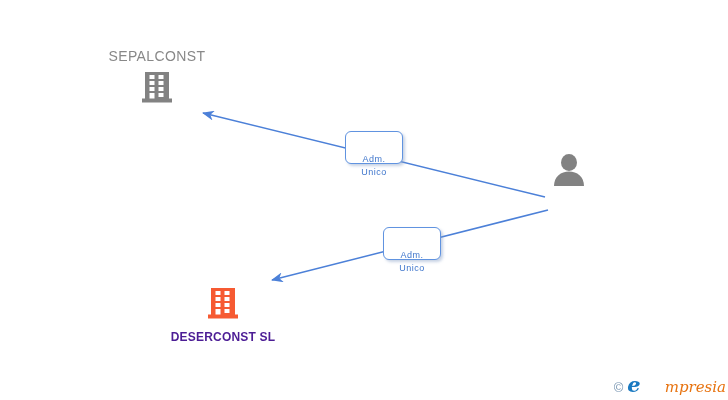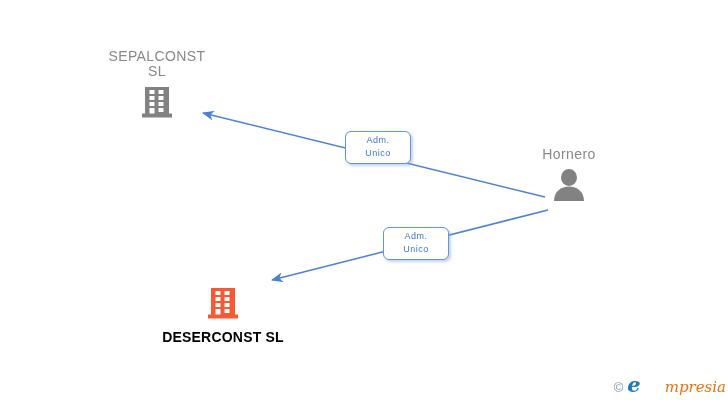--- a/index.html
+++ b/index.html
@@ -25,41 +25,41 @@
   }
   .node-label {
     font-size: 14px;
     line-height: 15px;
     color: #888888;
     letter-spacing: 0.4px;
     white-space: nowrap;
   }
   .node-label.bold {
     font-weight: bold;
-    font-size: 14px;
-    color: #000000;
+    font-size: 12px;
+    color: #4c1d95;
     letter-spacing: 0.2px;
   }
   .node-icon { display: inline-block; margin-top: 7px; }
   .node-company-target .node-icon { margin-top: 0; }
   .node-company-target .node-label { margin-top: 6px; }
   .edge-label {
     position: absolute;
     z-index: 3;
-    width: 66px;
+    width: 58px;
     height: 33px;
     box-sizing: border-box;
     background: #ffffff;
     border: 1px solid #6093e0;
     border-radius: 6px;
     box-shadow: 2px 2px 3px rgba(130, 155, 195, 0.45);
     color: #3f76cc;
     font-size: 9px;
     line-height: 13px;
-    padding-top: 2px;
+    padding-top: 21px;
     text-align: center;
     letter-spacing: 0.5px;
   }
   .brand {
     position: absolute;
     z-index: 2;
     left: 646px;
     top: 372px;
     width: 80px;
     height: 26px;
@@ -100,21 +100,20 @@
         <path d="M0,0 L12,5 L0,10 L3.5,5 Z" fill="#4c80d8"></path>
       </marker>
     </defs>
     <line x1="545" y1="197" x2="203" y2="113" stroke-width="1.5" marker-end="url(#arrowhead)" stroke="#4c80d8"></line>
     <line x1="548" y1="210" x2="272" y2="280" stroke-width="1.5" marker-end="url(#arrowhead)" stroke="#4c80d8"></line>
   </svg>
 
   <div class="node" style="left:97px; top:49px; width:120px;">
     <div class="node-label">
       <div>SEPALCONST</div>
-      <div>SL</div>
     </div>
     <svg class="node-icon" width="34" height="33" viewBox="0 0 34 33">
       <g fill="#828282">
         <rect x="2" y="27.5" width="30" height="4"></rect>
         <rect x="5" y="1" width="24" height="27"></rect>
       </g>
       <g fill="#ffffff">
         <rect x="9.5" y="4" width="5" height="4"></rect>
         <rect x="18.5" y="4" width="5" height="4"></rect>
         <rect x="9.5" y="10" width="5" height="4"></rect>
@@ -122,21 +121,20 @@
         <rect x="9.5" y="16" width="5" height="4"></rect>
         <rect x="18.5" y="16" width="5" height="4"></rect>
         <rect x="9.5" y="22" width="5" height="5.5"></rect>
         <rect x="18.5" y="22" width="5" height="4"></rect>
       </g>
     </svg>
   </div>
 
   <div class="node" style="left:509px; top:147px; width:120px;">
     <div class="node-label">
-      <div>Hornero</div>
     </div>
     <svg class="node-icon" width="34" height="32" viewBox="0 0 34 32">
       <g fill="#828282">
         <ellipse cx="17" cy="8.5" rx="8" ry="8.5"></ellipse>
         <path d="M2,32 C2,22.5 9,17.5 17,17.5 C25,17.5 32,22.5 32,32 Z"></path>
       </g>
     </svg>
   </div>
 
   <div class="node node-company-target" style="left:143px; top:287px; width:160px;">

